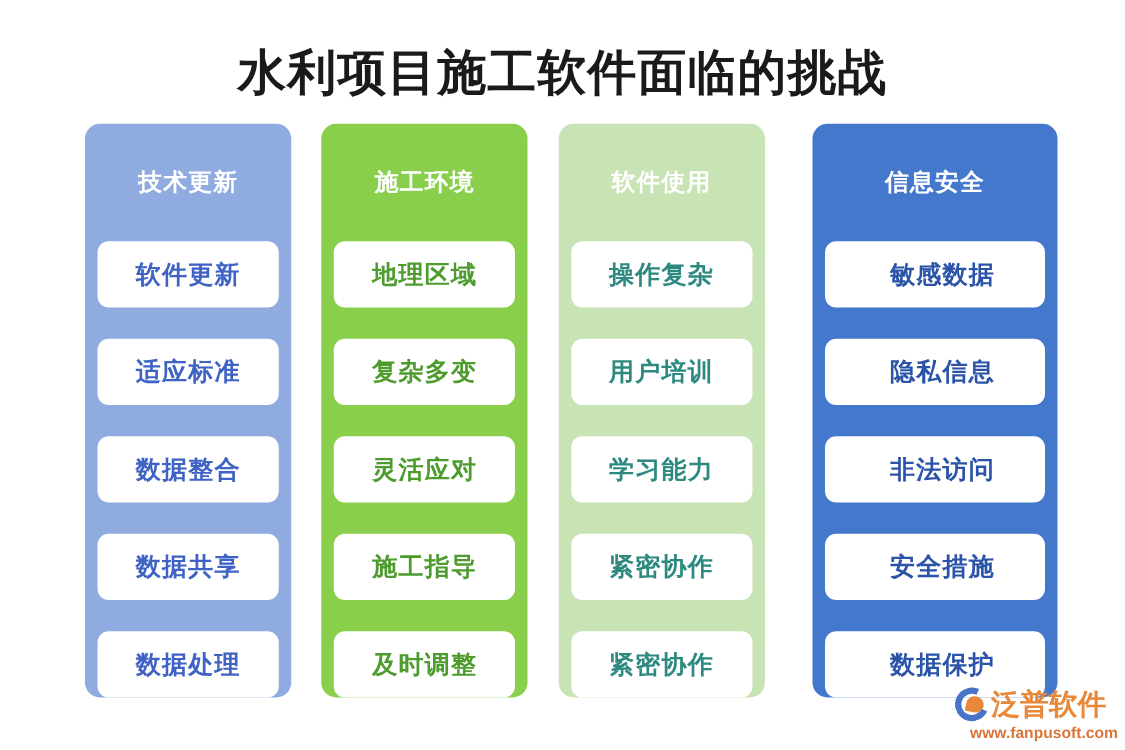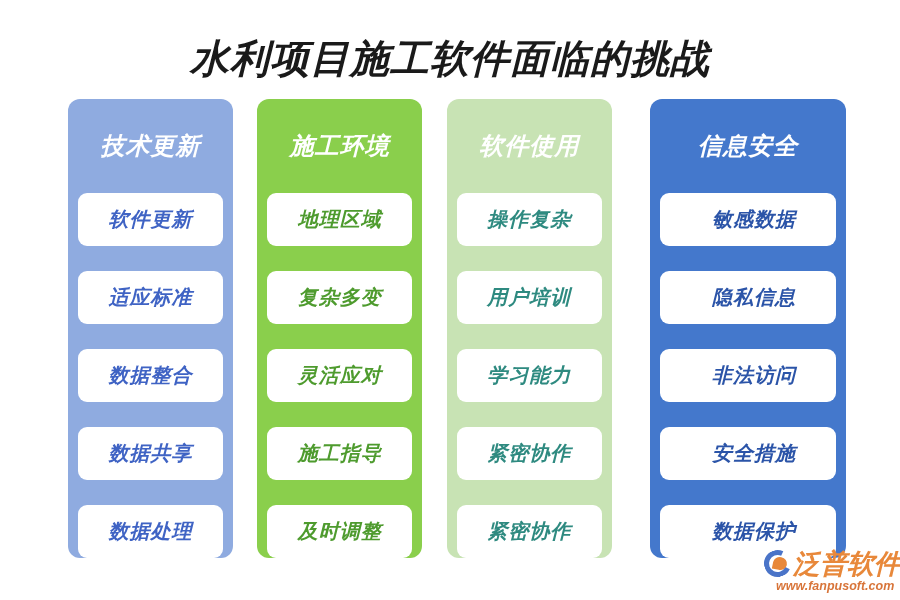--- a/index.html
+++ b/index.html
@@ -13,21 +13,20 @@
     font-family: "Liberation Serif", "DejaVu Serif", serif;
     overflow: hidden;
     position: relative;
   }
 
   #infographic {
     position: relative;
     width: 776px;
     height: 600px;
     box-sizing: border-box;
-    font-style: italic;
   }
 
   
   .title {
     position: absolute;
     top: 36px;
     left: 0;
     width: 900px;
     text-align: center;
     font-size: 39px;
@@ -59,21 +58,21 @@
     align-items: center;
     position: relative;
   }
   .panel.wide {
     width: 196px;
     margin-left: 14px;
   }
 
   .panel-header {
     color: #ffffff;
-    font-size: 24px;
+    font-size: 19px;
     font-weight: bold;
     letter-spacing: 1px;
     white-space: nowrap;
     height: 101px;
     display: flex;
     align-items: center;
     justify-content: center;
   }
 
   .panel-items {
@@ -147,21 +146,21 @@
   }
   .wm-mark .swoosh {
     position: absolute;
     left: 9px; top: 7px;
     width: 14px; height: 13px;
     border-radius: 50% 50% 50% 0;
     background: #E8883A;
     transform: rotate(12deg);
   }
   .wm-name {
-    font-size: 27px;
+    font-size: 23px;
     font-weight: bold;
     color: #E8883A;
     letter-spacing: 0px;
     white-space: nowrap;
     font-family: "Liberation Sans", sans-serif;
   }
   .wm-url {
     font-size: 12.5px;
     font-weight: bold;
     color: #D8753A;

